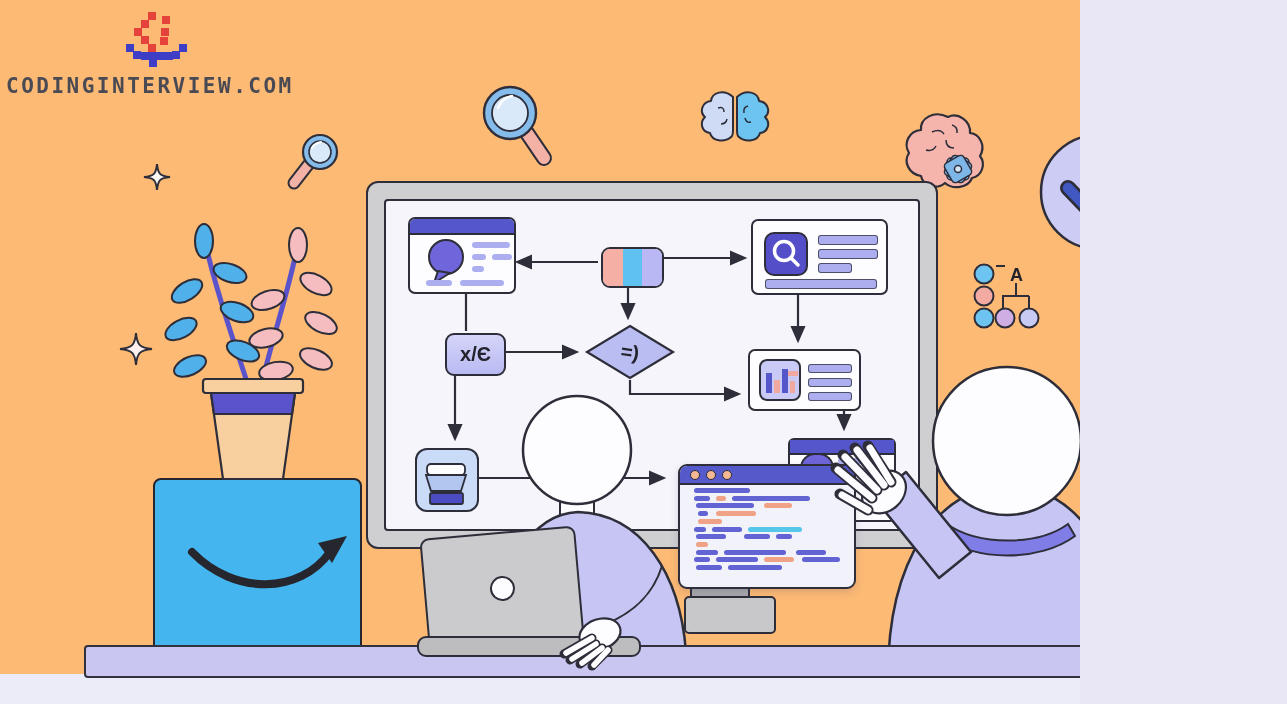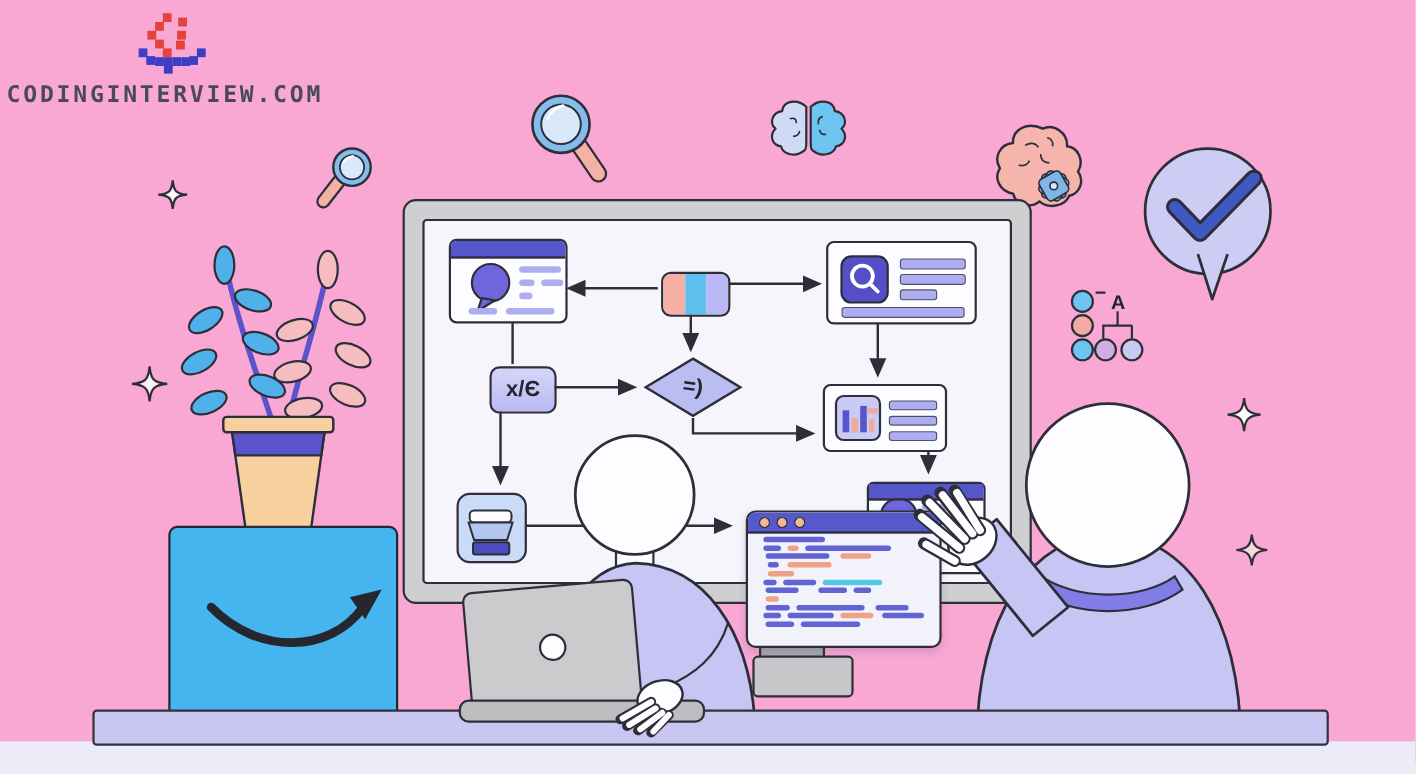--- a/index.html
+++ b/index.html
@@ -1,16 +1,16 @@
 <!DOCTYPE html>
 <html><head>
 <meta charset="utf-8">
 <style>
   html,body{margin:0;padding:0;background:#e9e7f5;}
-  #stage{position:relative;width:1287px;height:704px;background:#f9a8d4;overflow:hidden;
+  #stage{position:relative;width:1080px;height:704px;background:#fdba74;overflow:hidden;
          font-family:"Liberation Sans",sans-serif;}
   .abs{position:absolute;}
   
   #site-name{position:absolute;left:6px;top:74px;font-family:"DejaVu Sans Mono",monospace;
              font-size:21px;font-weight:600;letter-spacing:2.5px;color:#4a4a54;}
   .pixel{position:absolute;width:8px;height:8px;}
   
   #board-frame{left:366px;top:181px;width:568px;height:364px;background:#cfcfd2;
                border:2.5px solid #2e2e3a;border-radius:12px;}
   #board-inner{left:384px;top:199px;width:532px;height:328px;background:#f6f5fc;

